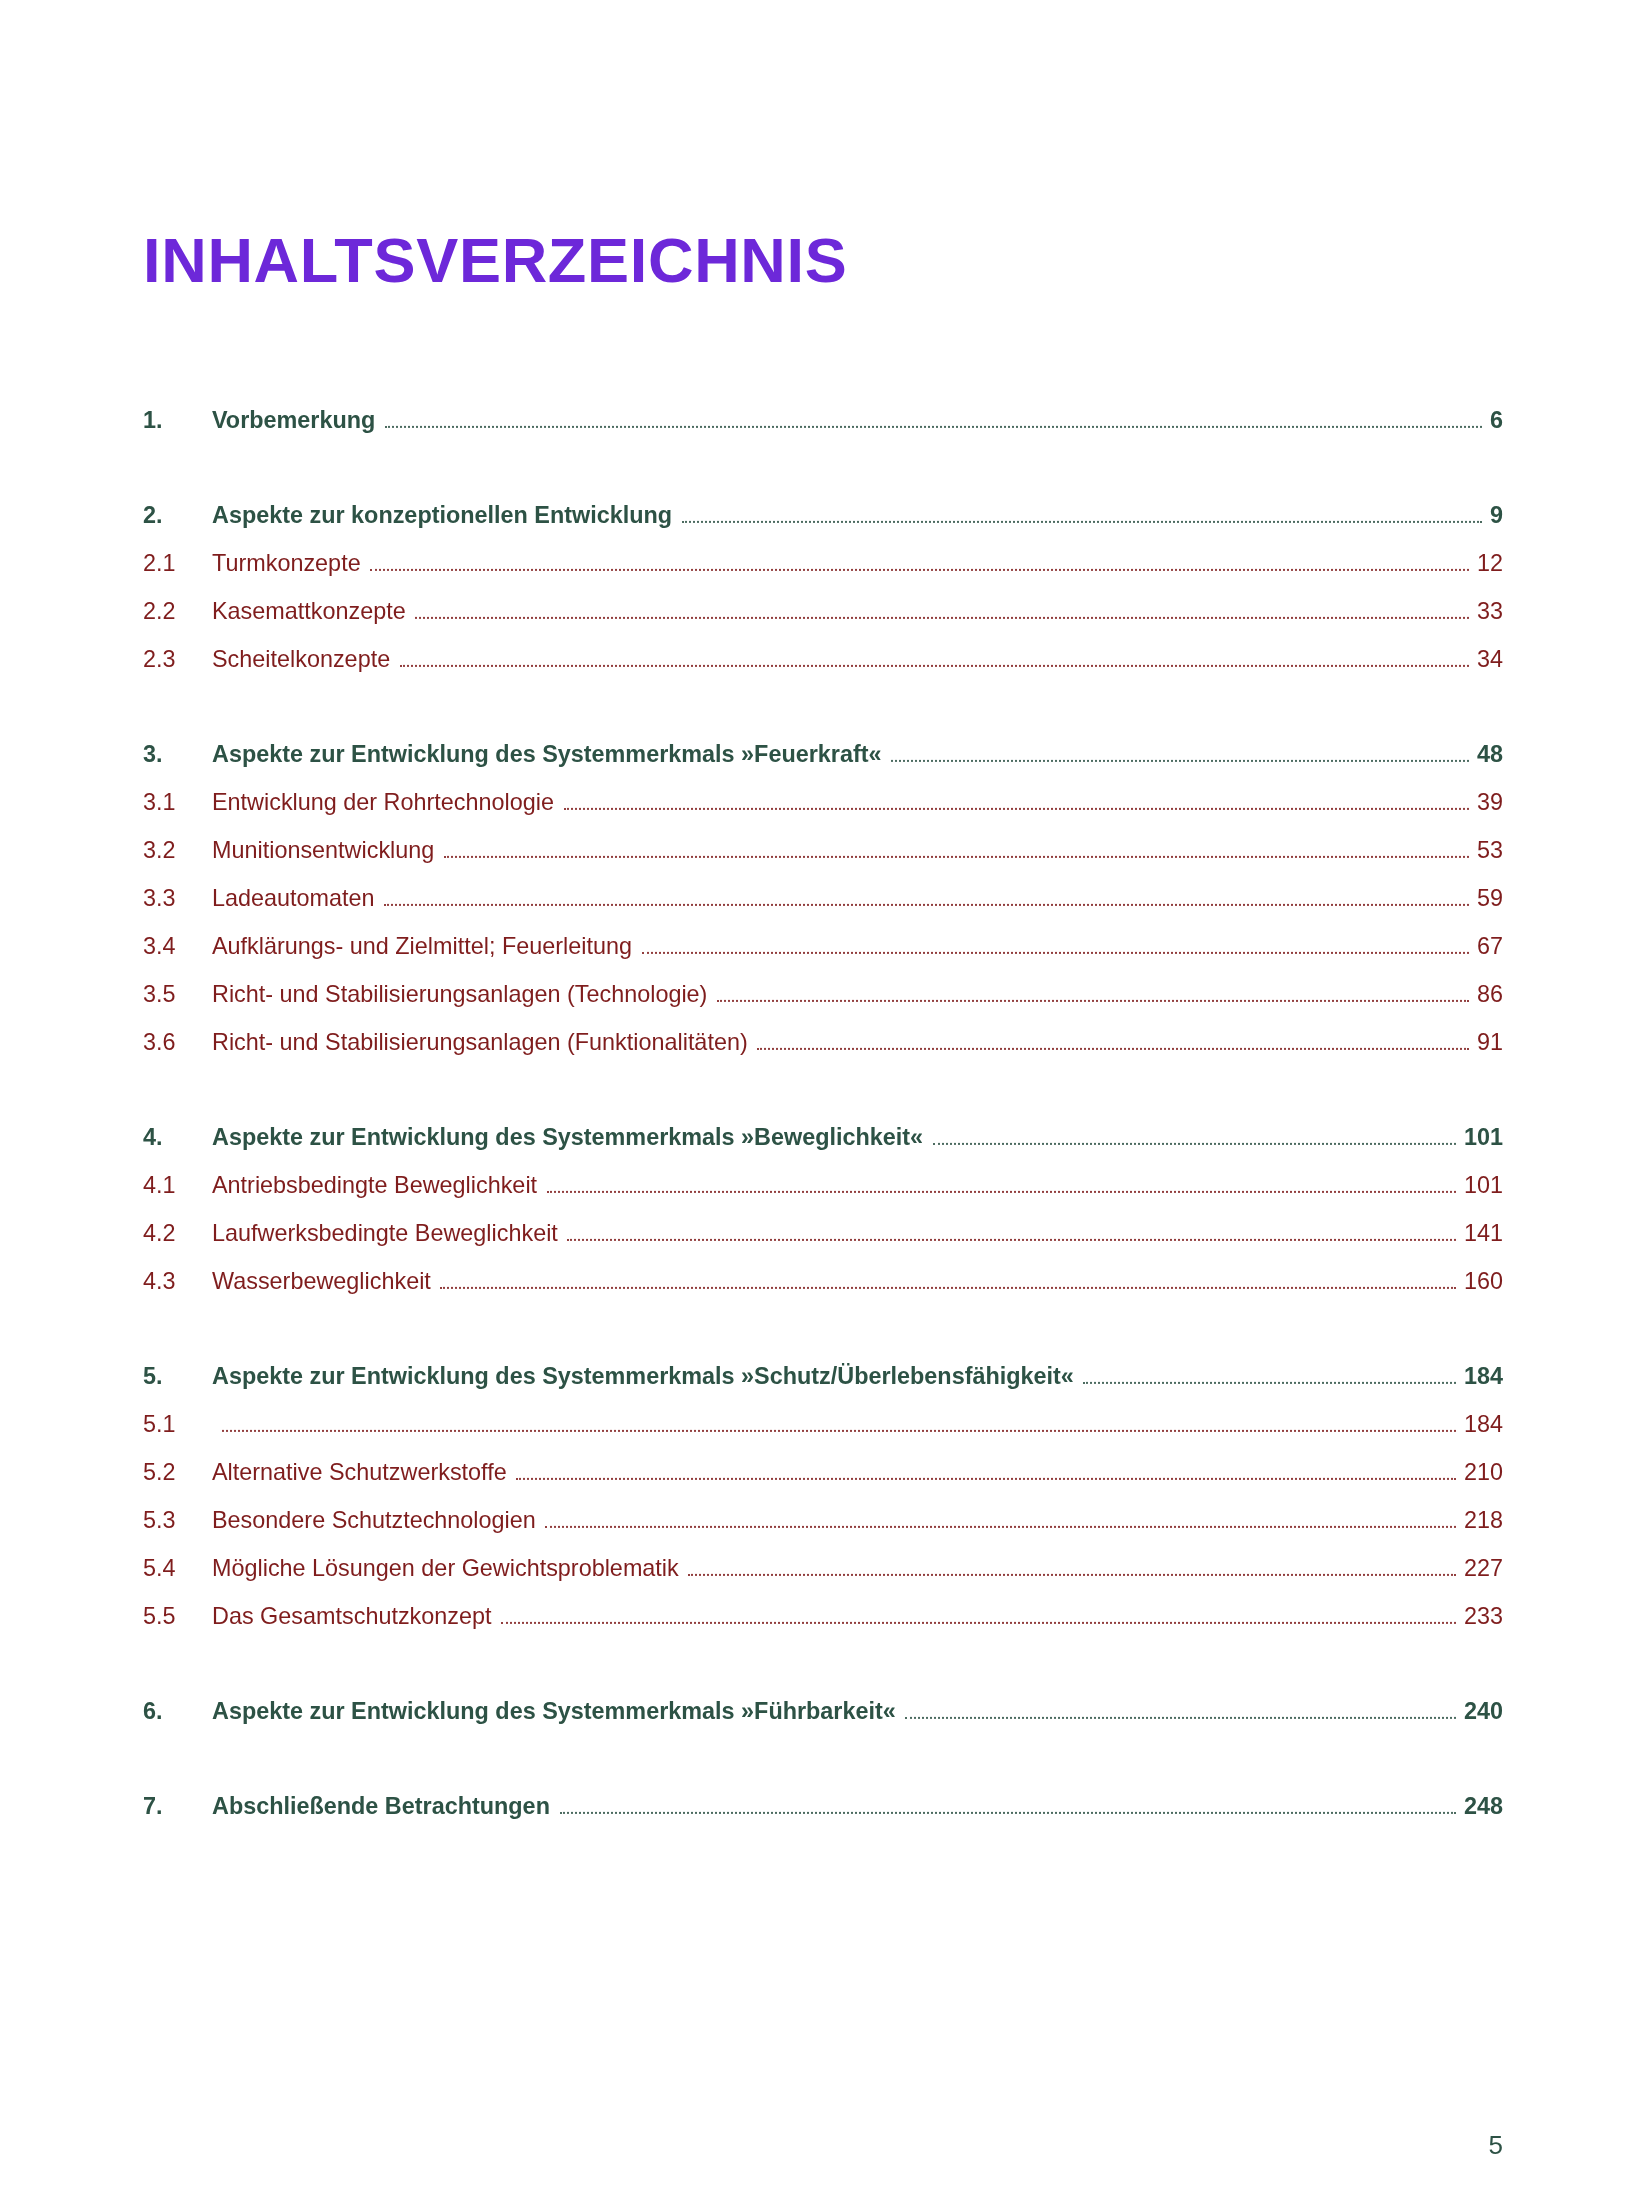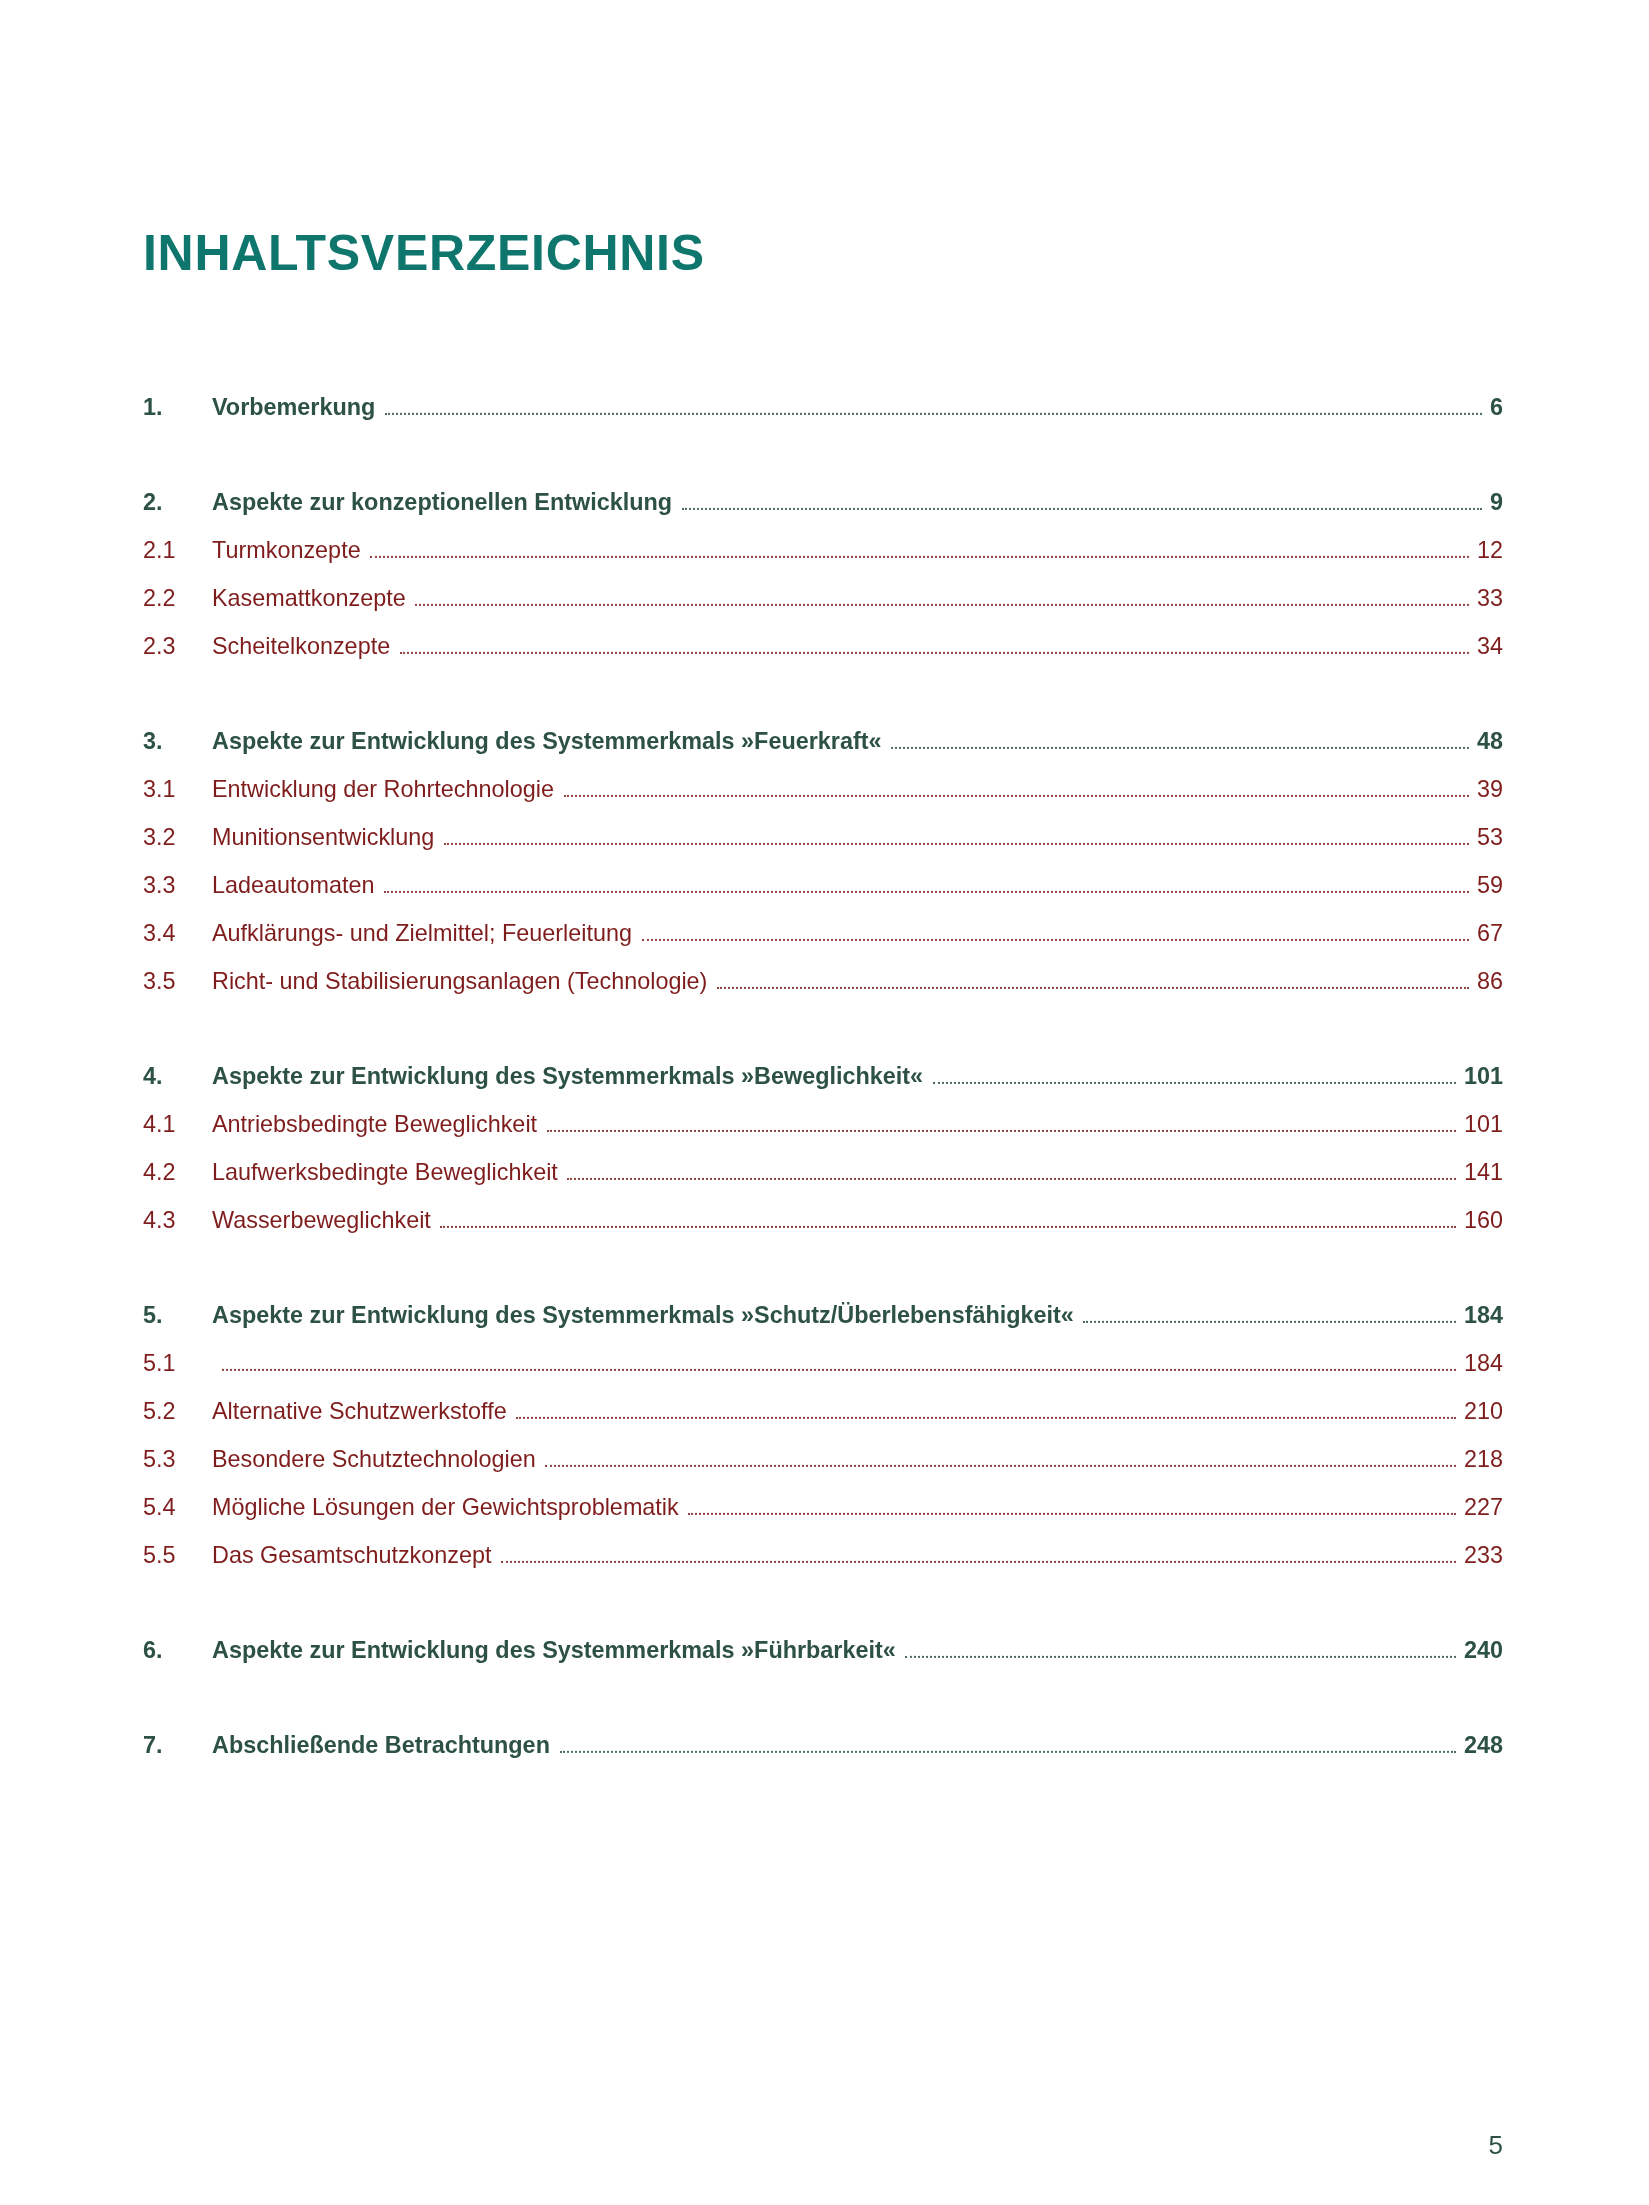--- a/index.html
+++ b/index.html
@@ -12,24 +12,24 @@
     position: relative;
     overflow: hidden;
   }
   .page {
     position: absolute;
     inset: 0;
     box-sizing: border-box;
     padding: 227px 147px 0 143px;
   }
   .doc-title {
-    font-size: 50px;
+    font-size: 63px;
     font-weight: bold;
     letter-spacing: 0.7px;
-    color: #0f766e;
+    color: #6d28d9;
     margin: 0 0 103px 0;
     line-height: 1.05;
   }
   .toc { display: block; }
   .toc-group { margin-bottom: 47px; }
   .toc-row {
     display: flex;
     align-items: center;
     font-size: 23.4px;
     line-height: 48px;
@@ -136,20 +136,26 @@
           <span class="label">Aufklärungs- und Zielmittel; Feuerleitung</span>
           <span class="leader"></span>
           <span class="pg">67</span>
         </div>
         <div class="toc-row">
           <span class="num">3.5</span>
           <span class="label">Richt- und Stabilisierungsanlagen (Technologie)</span>
           <span class="leader"></span>
           <span class="pg">86</span>
         </div>
+        <div class="toc-row">
+          <span class="num">3.6</span>
+          <span class="label">Richt- und Stabilisierungsanlagen (Funktionalitäten)</span>
+          <span class="leader"></span>
+          <span class="pg">91</span>
+        </div>
       </div>
       <div class="toc-group">
         <div class="toc-row chapter">
           <span class="num">4.</span>
           <span class="label">Aspekte zur Entwicklung des Systemmerkmals »Beweglichkeit«</span>
           <span class="leader"></span>
           <span class="pg">101</span>
         </div>
         <div class="toc-row">
           <span class="num">4.1</span>

